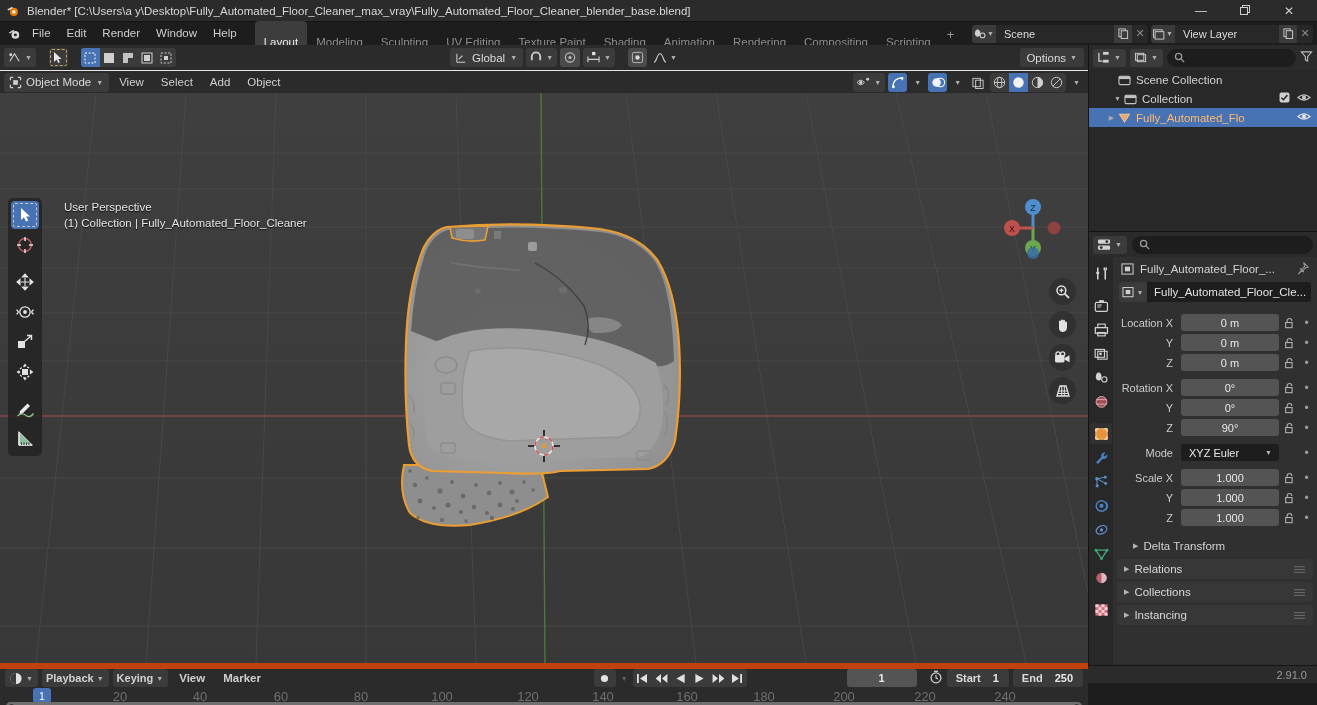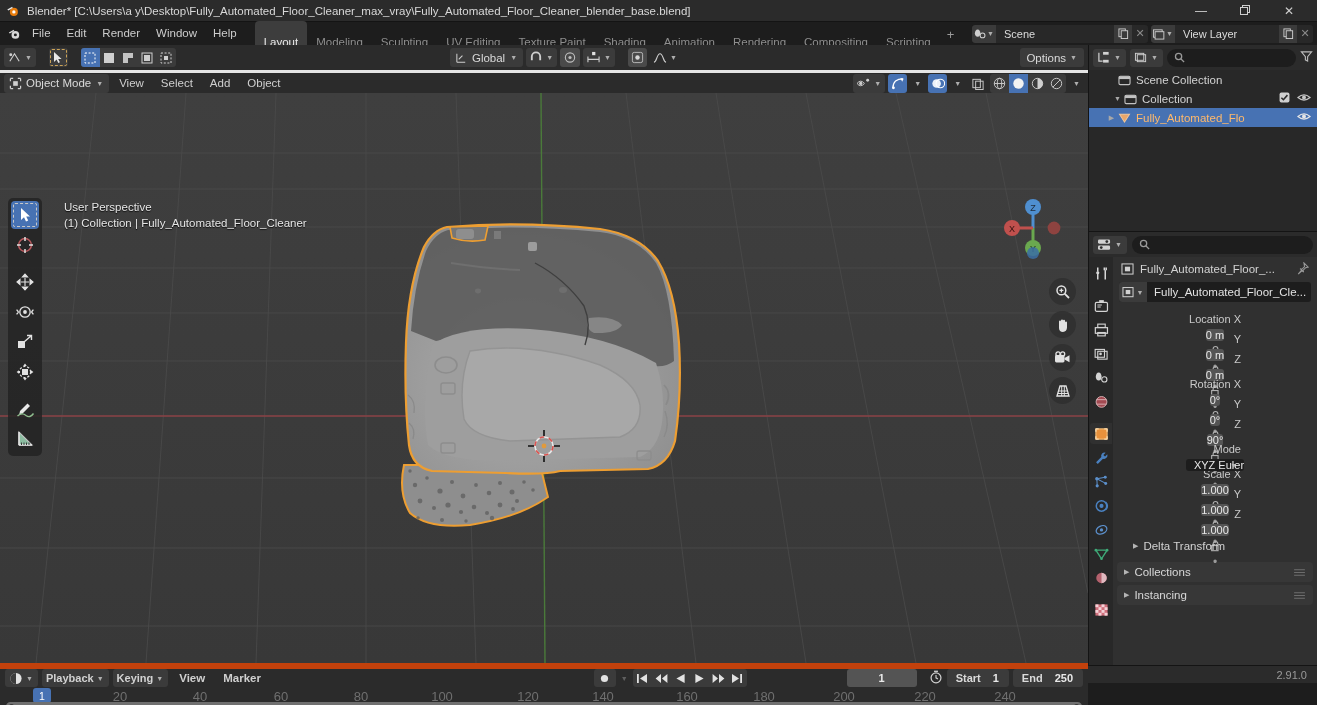--- a/index.html
+++ b/index.html
@@ -108,21 +108,21 @@
   .breadcrumb { height:24px; display:flex; align-items:center; gap:6px; padding:0 8px; font-size:11.5px; color:#d2d2d2; }
   .bc-name { white-space:nowrap; overflow:hidden; }
   .pin { margin-left:auto; color:#9a9a9a; }
   .namefield { height:20px; margin:1px 6px 6px 6px; display:flex; align-items:center; background:#1d1d1d; border-radius:3px; }
   .nf-icon { width:28px; height:20px; background:#3b3b3b; border-radius:3px 0 0 3px; display:flex; align-items:center; justify-content:center; gap:2px; }
   .nf-text { padding-left:7px; font-size:11.5px; color:#e2e2e2; white-space:nowrap; overflow:hidden; }
   .panel-head { height:20px; display:flex; align-items:center; gap:5px; padding:0 7px; font-size:11.5px; color:#d8d8d8; background:#3a3a3a; border-radius:4px; margin:0 4px; }
   .panel-head.closed { background:#373737; }
   .ph-arrow { font-size:7px; color:#b4b4b4; }
   .grip { margin-left:auto; width:13px; height:9px; opacity:.45; }
-  .row { height:19px; display:flex; align-items:center; margin:0 4px 1px 4px; gap:4px;flex-direction:column; }
+  .row { height:19px; display:flex; align-items:center; margin:0 4px 1px 4px; gap:4px; }
   .row-label { width:60px; text-align:right; font-size:11px; color:#cacaca; padding-right:4px; }
   .val { flex:1; height:17px; background:#545454; border-radius:3px; display:flex; align-items:center; justify-content:center; font-size:11px; color:#e8e8e8; }
   .val.drop { background:#1d1d1d; justify-content:flex-start; padding-left:8px; position:relative; }
   .val.drop .dchev { position:absolute; right:7px; font-size:7px; color:#b4b4b4; }
   .lock { width:13px; display:flex; align-items:center; justify-content:center; }
   .dot { width:13px; display:flex; align-items:center; justify-content:center; color:#9a9a9a; font-size:12px; line-height:1; }
   .rowgap { height:5px; }
   .sub-head { height:19px; display:flex; align-items:center; gap:5px; padding-left:20px; font-size:11.5px; color:#d2d2d2; }
 
   
@@ -313,21 +313,21 @@
         <span class="chev">▼</span>
       </div>
 
       <div style="margin-left:auto"></div>
       <div class="opt-btn">
         <span>Options</span>
         <span class="chev">▼</span>
       </div>
     </div>
 
-    <div class="vp-header" style="height:23px;background:#2b2b2b;border-top:3px solid #e5e5e5">
+    <div class="vp-header" style="height:23px;background:#2b2b2b;border-top:1px solid #e5e5e5">
       <div class="mode-box">
         <svg width="13" height="13" viewBox="0 0 14 14">
             <path d="M1.5 1.5 h3 M9.5 1.5 h3 M1.5 1.5 v3 M12.5 1.5 v3 M1.5 12.5 h3 M9.5 12.5 h3 M1.5 9.5 v3 M12.5 9.5 v3" stroke="#d0d0d0" stroke-width="1.3" fill="none"></path>
             <rect x="4.5" y="4.5" width="5" height="5" fill="#d0d0d0"></rect>
           </svg>
         <span class="mb-label">Object Mode</span>
         <span class="chev">▼</span>
       </div>
       <div class="vp-menu">View</div>
       <div class="vp-menu">Select</div>
@@ -1083,20 +1083,27 @@
 
           <div style="height:8px"></div>
 
           <div class="sub-head">
             <span class="ph-arrow">▶</span>
             <span>Delta Transform</span>
           </div>
 
           <div style="height:4px"></div>
 
+          <div class="panel-head closed">
+            <span class="ph-arrow">▶</span>
+            <span>Relations</span>
+            <svg class="grip" viewBox="0 0 14 10">
+                <path d="M1 2 H13 M1 5 H13 M1 8 H13" stroke="#b0b0b0" stroke-width="1.2"></path>
+              </svg>
+          </div>
           <div style="height:3px"></div>
           <div class="panel-head closed">
             <span class="ph-arrow">▶</span>
             <span>Collections</span>
             <svg class="grip" viewBox="0 0 14 10">
                 <path d="M1 2 H13 M1 5 H13 M1 8 H13" stroke="#b0b0b0" stroke-width="1.2"></path>
               </svg>
           </div>
           <div style="height:3px"></div>
           <div class="panel-head closed">

